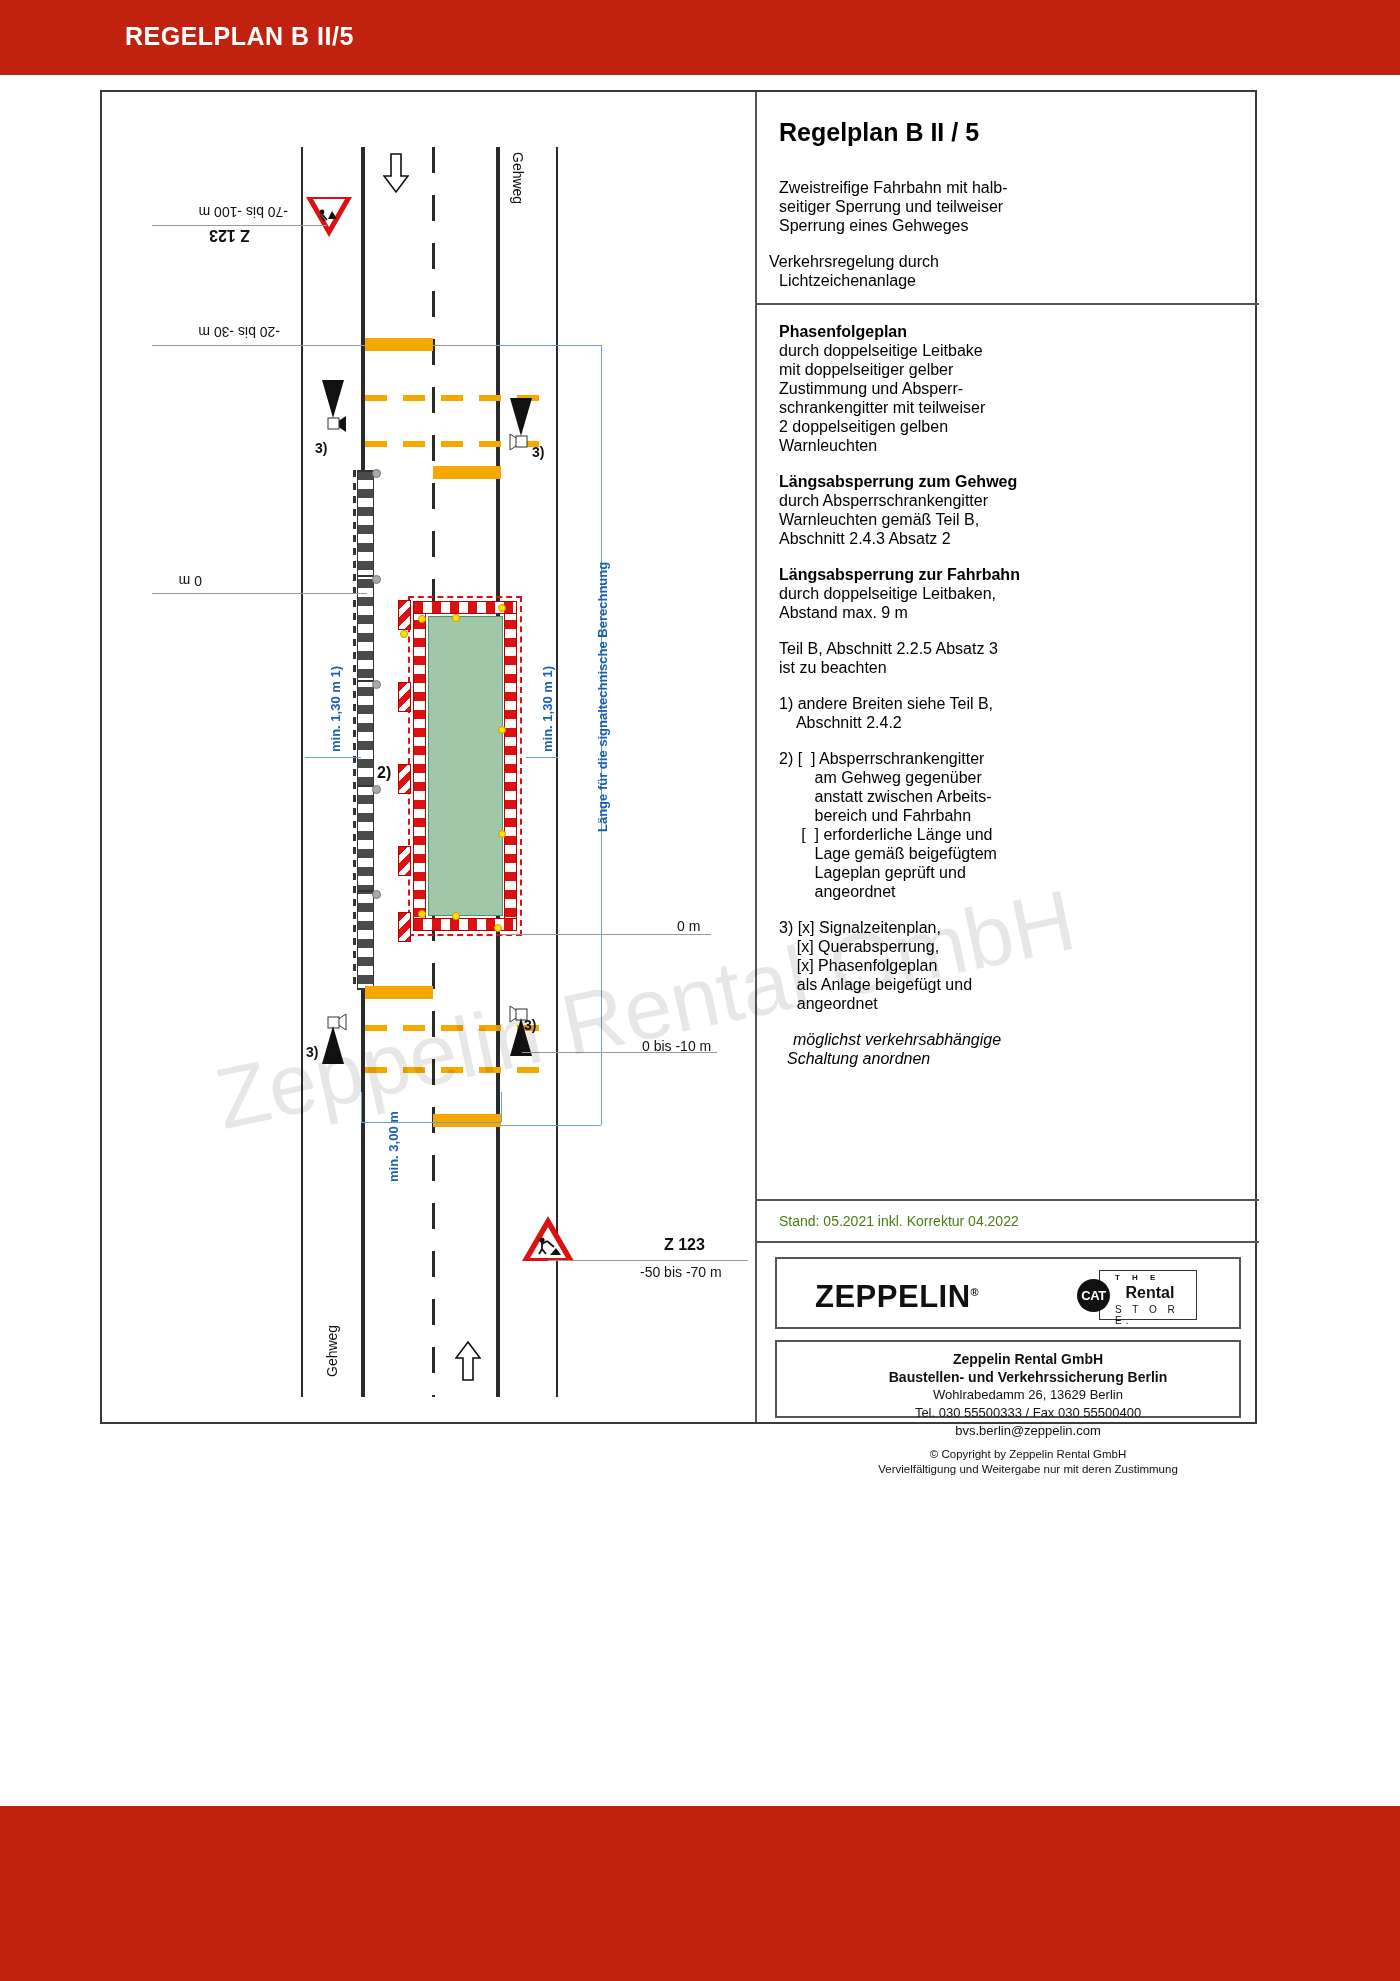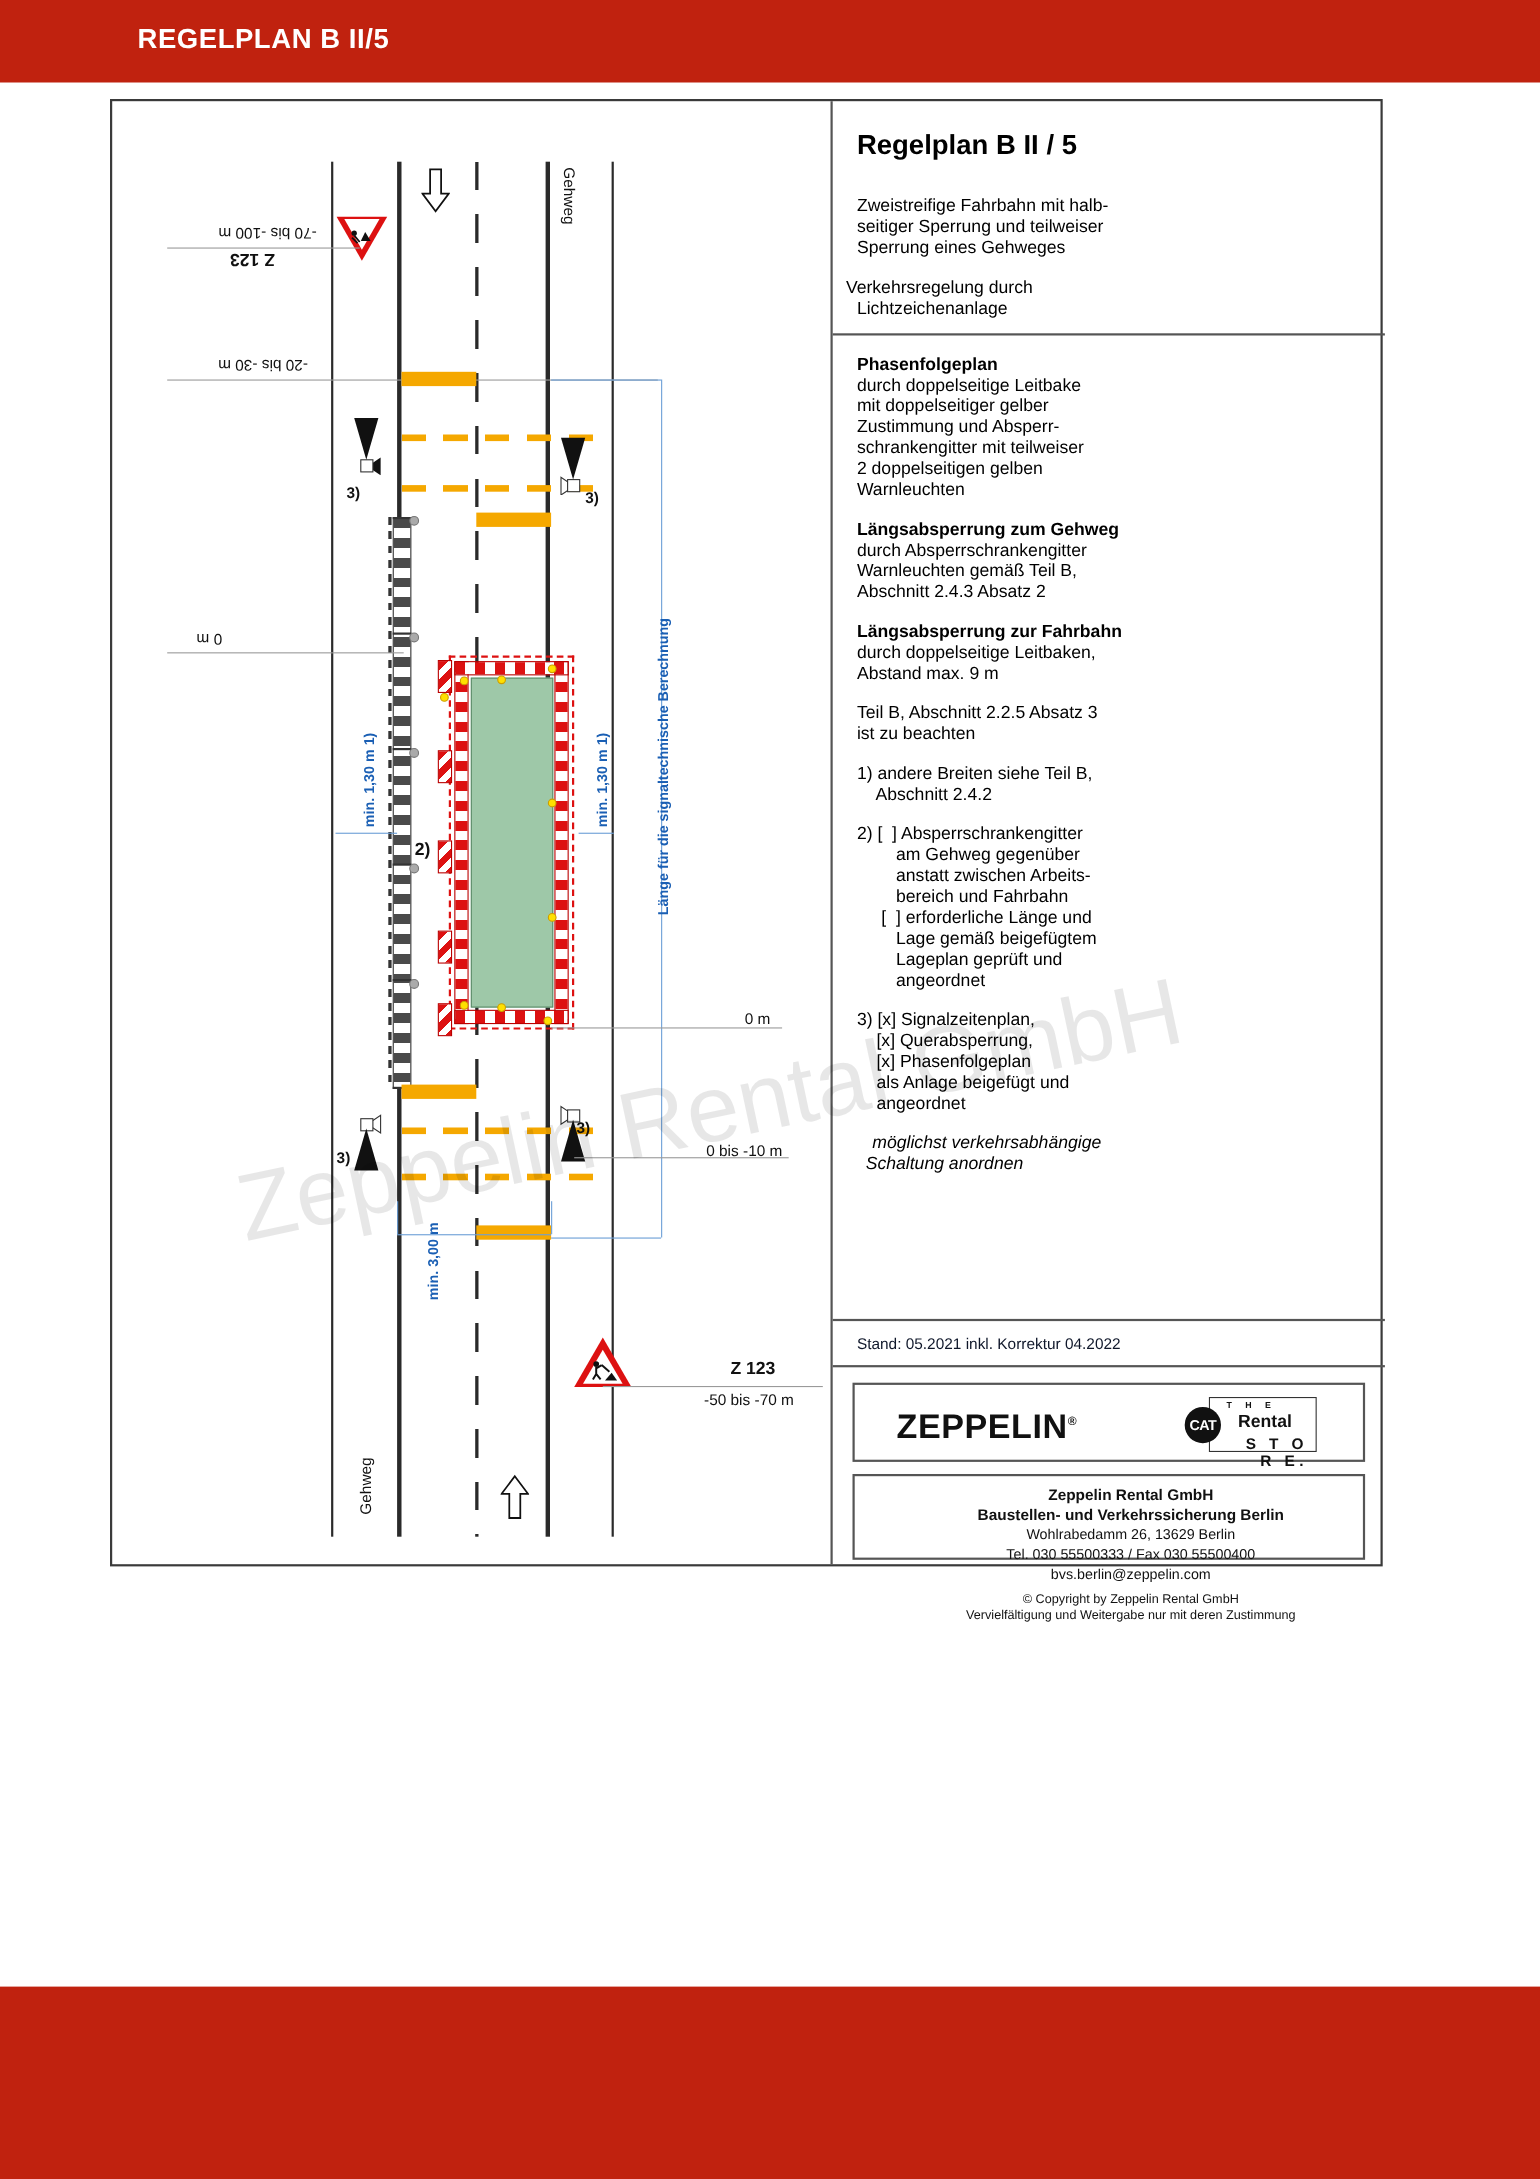--- a/index.html
+++ b/index.html
@@ -160,21 +160,21 @@
     position:absolute; left:653px; top:0; width:502px; height:1330px;
     border-left:2px solid #555;
   }
   .pbox{ position:absolute; left:0; width:502px; border-bottom:2px solid #555; }
   .ptitle{
     font-size:25px; font-weight:bold; color:#000;
   }
   .ptxt{ font-size:16px; color:#000; line-height:19px; }
   .ptxt.bold{ font-weight:bold; }
   .ptxt.ital{ font-style:italic; }
-  .pnote{ font-size:14px; color:#0f172a; }
+  .pnote{ font-size:14px; color:#4d7c0f; }
 
   .logo-box{
     position:absolute; border:2px solid #555; background:#fff;
   }
   .logo-zep{
     position:absolute; font-size:31px; font-weight:bold; color:#111;
     letter-spacing:.5px;
   }
   .logo-zep sup{ font-size:11px; }
   .cat-mini{ position:absolute; width:120px; height:48px; }
@@ -193,21 +193,21 @@
   .cat-mini .t1{
     position:absolute; left:38px; top:3px; width:72px;
     font-size:8px; letter-spacing:5px; color:#111; font-weight:bold;
   }
   .cat-mini .t2{
     position:absolute; left:30px; top:14px; width:86px; text-align:center;
     font-size:16px; font-weight:bold; color:#111;
   }
   .cat-mini .t3{
     position:absolute; left:38px; top:34px; width:74px;
-    font-size:14px; letter-spacing:4px; color:#111; font-weight:bold;text-align:right;
+    font-size:10px; letter-spacing:4px; color:#111; font-weight:normal;
   }
   .addr{
     position:absolute; left:0; width:502px; text-align:center;
     font-size:13px; line-height:18px; color:#111;
   }
   .addr .bld{ font-weight:bold; font-size:14px; }
   .addr .sm{ font-size:11.5px; line-height:15px; }
 
   
   .watermark{

